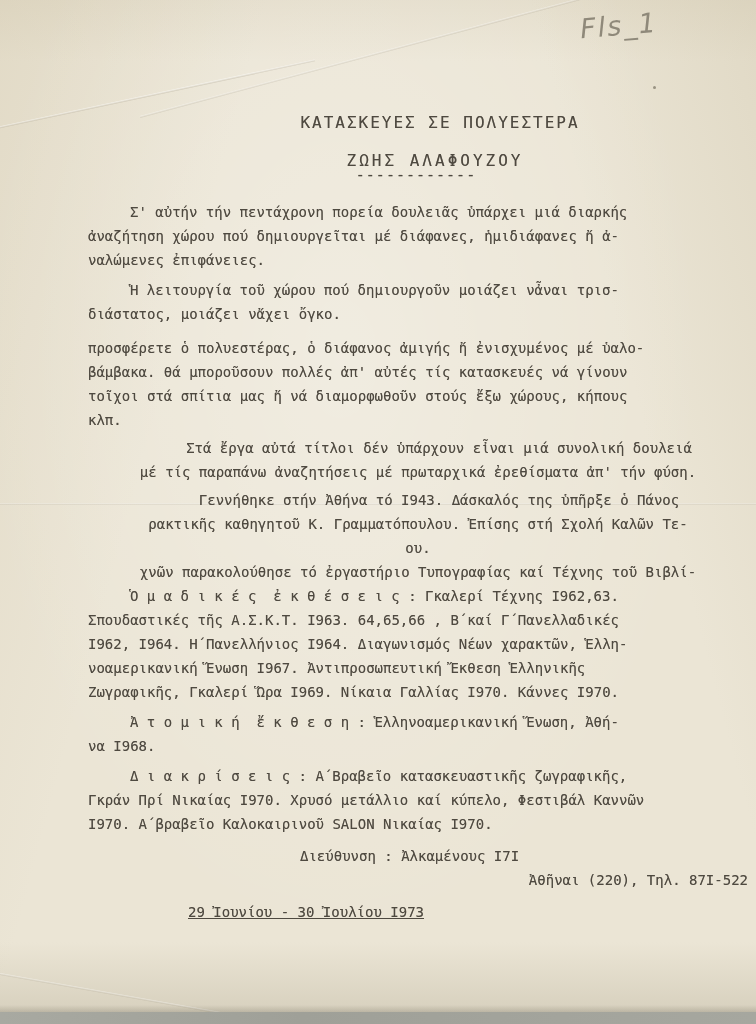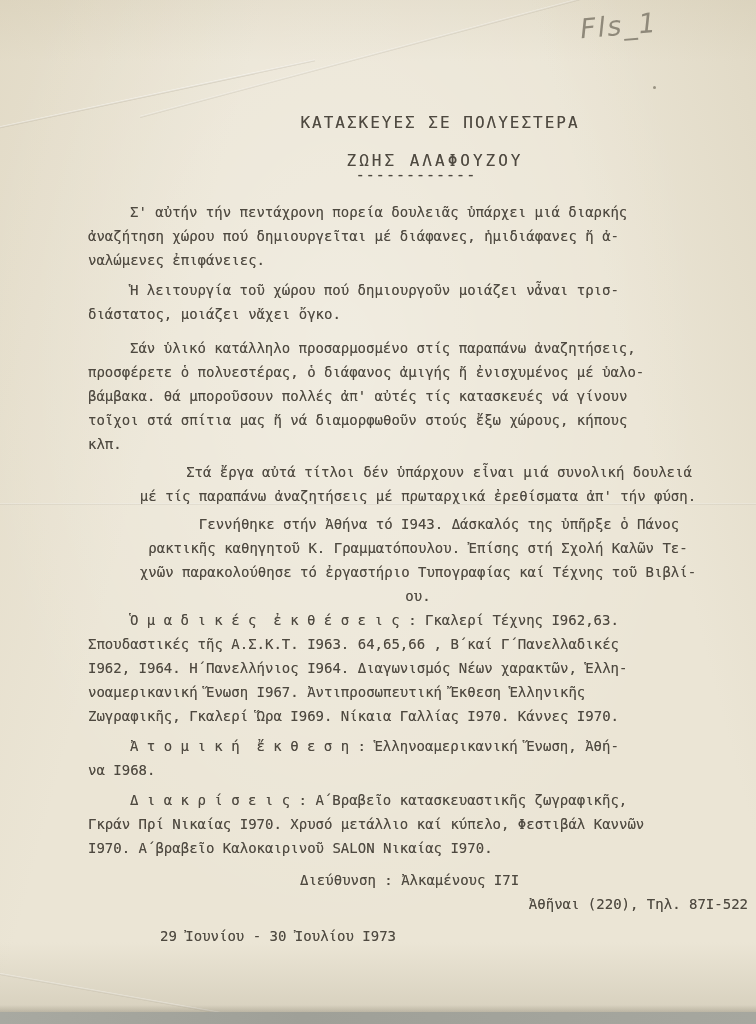--- a/index.html
+++ b/index.html
@@ -60,21 +60,21 @@
     position:absolute;top:200px;left:88px;width:660px;
     font-size:14px;
   }
   .para{margin:0;}
   .ln{line-height:24px;white-space:pre;}
   .ind{text-indent:42px;}
   .mt6{margin-top:6px;} .mt8{margin-top:8px;} .mt10{margin-top:10px;}
   .mt12{margin-top:0;} .mt4{margin-top:4px;text-align:center;}
   .addr1{margin-left:212px;}
   .addr2{margin-left:232px;text-align:right;}
-  .date-ln{margin-left:72px;}
+  .date-ln{margin-left:100px;text-decoration:underline;}
 
   .annotation{
     position:absolute;top:10px;left:580px;
     font-family:"DejaVu Sans", sans-serif;
     font-style:italic;
     font-size:27px;letter-spacing:2px;
     color:var(--pencil);
     transform:rotate(-5deg);
   }
   .speck{position:absolute;width:3px;height:3px;border-radius:50%;background:rgba(90,84,70,.55);}
@@ -103,37 +103,36 @@
       <div class="ln">ἀναζήτηση χώρου πού δημιουργεῖται μέ διάφανες, ἡμιδιάφανες ἤ ἀ-</div>
       <div class="ln">ναλώμενες ἐπιφάνειες.</div>
     </div>
 
     <div class="para mt6">
       <div class="ln ind">Ἡ λειτουργία τοῦ χώρου πού δημιουργοῦν μοιάζει νἆναι τρισ-</div>
       <div class="ln">διάστατος, μοιάζει νἄχει ὄγκο.</div>
     </div>
 
     <div class="para mt10">
-      <div class="ln ind">Σάν ὑλικό κατάλληλο προσαρμοσμένο στίς παραπάνω ἀναζητήσεις,</div>
       <div class="ln">προσφέρετε ὁ πολυεστέρας, ὁ διάφανος ἀμιγής ἤ ἐνισχυμένος μέ ὑαλο-</div>
       <div class="ln">βάμβακα. θά μποροῦσουν πολλές ἀπ' αὐτές τίς κατασκευές νά γίνουν</div>
       <div class="ln">τοῖχοι στά σπίτια μας ἤ νά διαμορφωθοῦν στούς ἔξω χώρους, κήπους</div>
       <div class="ln">κλπ.</div>
     </div>
 
     <div class="para mt4">
       <div class="ln ind">Στά ἔργα αὐτά τίτλοι δέν ὑπάρχουν εἶναι μιά συνολική δουλειά</div>
       <div class="ln">μέ τίς παραπάνω ἀναζητήσεις μέ πρωταρχικά ἐρεθίσματα ἀπ' τήν φύση.</div>
     </div>
 
     <div class="para mt4">
       <div class="ln ind">Γεννήθηκε στήν Ἀθήνα τό Ι943. Δάσκαλός της ὑπῆρξε ὁ Πάνος</div>
       <div class="ln">ρακτικῆς καθηγητοῦ Κ. Γραμματόπουλου. Ἐπίσης στή Σχολή Καλῶν Τε-</div>
+      <div class="ln">ου.</div>
       <div class="ln">χνῶν παρακολούθησε τό ἐργαστήριο Τυπογραφίας καί Τέχνης τοῦ Βιβλί-</div>
-      <div class="ln">ου.</div>
     </div>
 
     <div class="para mt12">
       <div class="ln ind">Ὁ μ α δ ι κ έ ς  ἐ κ θ έ σ ε ι ς : Γκαλερί Τέχνης Ι962,63.</div>
       <div class="ln">Σπουδαστικές τῆς Α.Σ.Κ.Τ. Ι963. 64,65,66 , Β΄καί Γ΄Πανελλαδικές</div>
       <div class="ln">Ι962, Ι964. Η΄Πανελλήνιος Ι964. Διαγωνισμός Νέων χαρακτῶν, Ἑλλη-</div>
       <div class="ln">νοαμερικανική Ἕνωση Ι967. Ἀντιπροσωπευτική Ἔκθεση Ἑλληνικῆς</div>
       <div class="ln">Ζωγραφικῆς, Γκαλερί Ὥρα Ι969. Νίκαια Γαλλίας Ι970. Κάννες Ι970.</div>
     </div>
 

